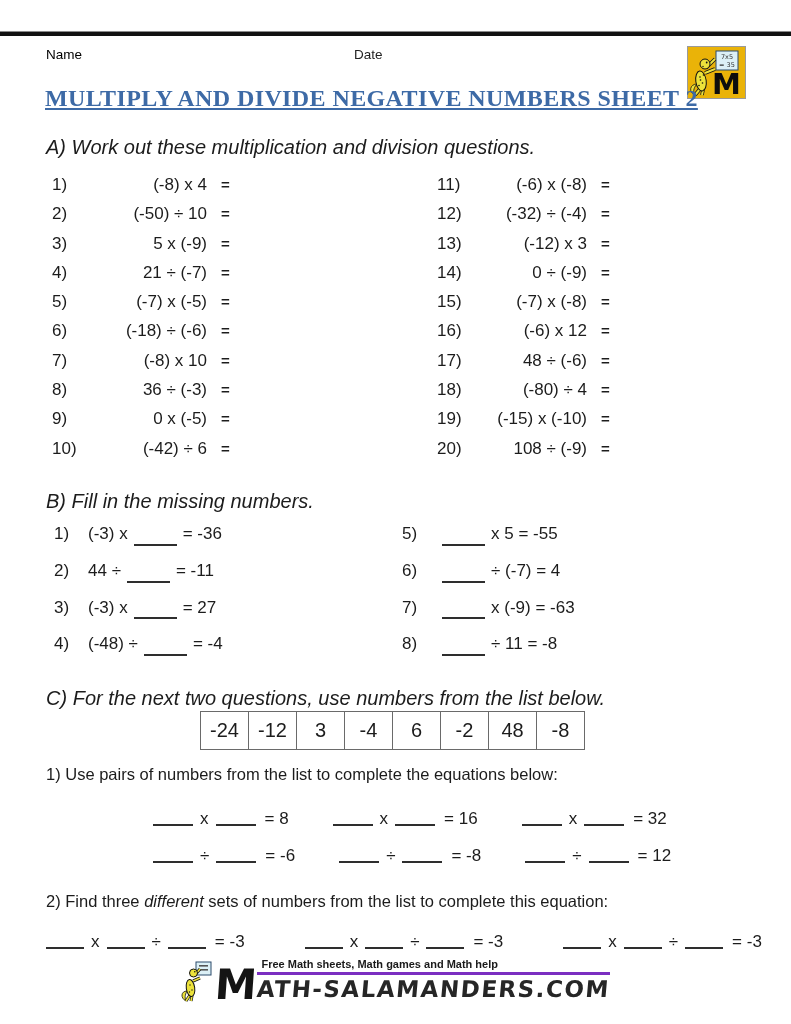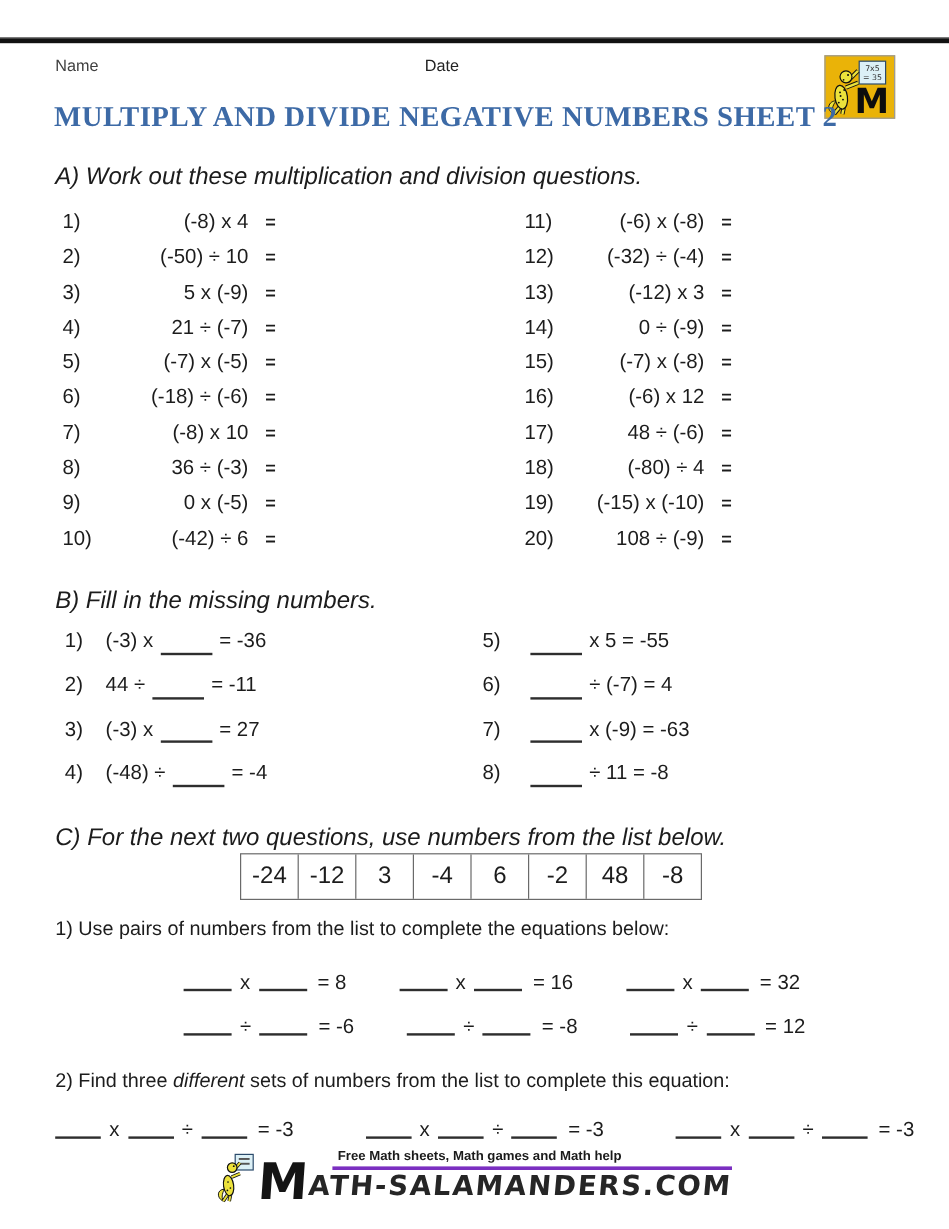--- a/index.html
+++ b/index.html
@@ -2,27 +2,27 @@
 <html><head>
 <meta charset="utf-8">
 <style>
   html,body { margin:0; padding:0; }
   body {
     width:791px; height:1024px; background:#ffffff; position:relative;
     font-family:"Liberation Sans", sans-serif; color:#1c1c1c; overflow:hidden;
   }
   .topline { position:absolute; left:0; top:31px; width:791px; height:4px;
     background:#121212; border-top:1px solid #8a8a8a; }
-  .name-label { position:absolute; left:46px; top:47px; font-size:13.5px; color:#404040; }
+  .name-label { position:absolute; left:46px; top:47px; font-size:13.5px; color:#000000; }
   .date-label { position:absolute; left:322px; top:47px; font-size:13.5px; color:#222;margin-left:32px; }
   .logo-box { position:absolute; left:687px; top:46px; width:57px; height:51px;
     border:1px solid #9a9a9a; background:#eab308; }
   .page-title { position:absolute; left:45px; top:85px;
     font-family:"Liberation Serif", serif; font-weight:bold; font-size:24px;
-    color:#3d6aa6; letter-spacing:0.4px; white-space:nowrap; }
+    color:#3d6aa6; letter-spacing:0.4px; white-space:nowrap;text-decoration:underline; }
 
   .sec-head { position:absolute; left:46px; font-style:italic; font-size:20px; color:#1c1c1c; white-space:nowrap; }
   .sec-a-head { top:136px; }
   .sec-b-head { top:490px; }
   .sec-c-head { top:687px; }
 
   .col-a { position:absolute; top:170px; }
   .col-a1 { left:52px; }
   .col-a2 { left:400px;margin-left:37px; }
   .qa-row { display:flex; align-items:baseline; height:29.3px; line-height:29.3px; font-size:17px; }
@@ -374,16 +374,16 @@
     <line x1="11" y1="36" x2="10" y2="41" stroke="#ece23b" stroke-width="1.6"></line>
     <ellipse cx="9.5" cy="28" rx="4.2" ry="8.5" fill="#ece23b" stroke="#111" stroke-width="1" transform="rotate(-8 9.5 28)"></ellipse>
     <circle cx="12.5" cy="13" r="4" fill="#ece23b" stroke="#111" stroke-width="1"></circle>
     <circle cx="13.8" cy="11.8" r="0.8" fill="#111"></circle>
     <circle cx="9" cy="25" r="0.7" fill="#111"></circle>
     <circle cx="11" cy="30" r="0.7" fill="#111"></circle>
     <circle cx="8.5" cy="32" r="0.7" fill="#111"></circle>
   </svg>
   <span class="f-m">M</span>
   <div class="f-col">
-    <div class="f-tagline" style="border-bottom-color: rgb(123, 47, 193); margin-left: 20px;">Free Math sheets, Math games and Math help</div>
+    <div class="f-tagline" style="border-bottom-color: rgb(123, 47, 193);">Free Math sheets, Math games and Math help</div>
     <div class="f-site">ATH-SALAMANDERS.COM</div>
   </div>
 </div>
 
 </body></html>

